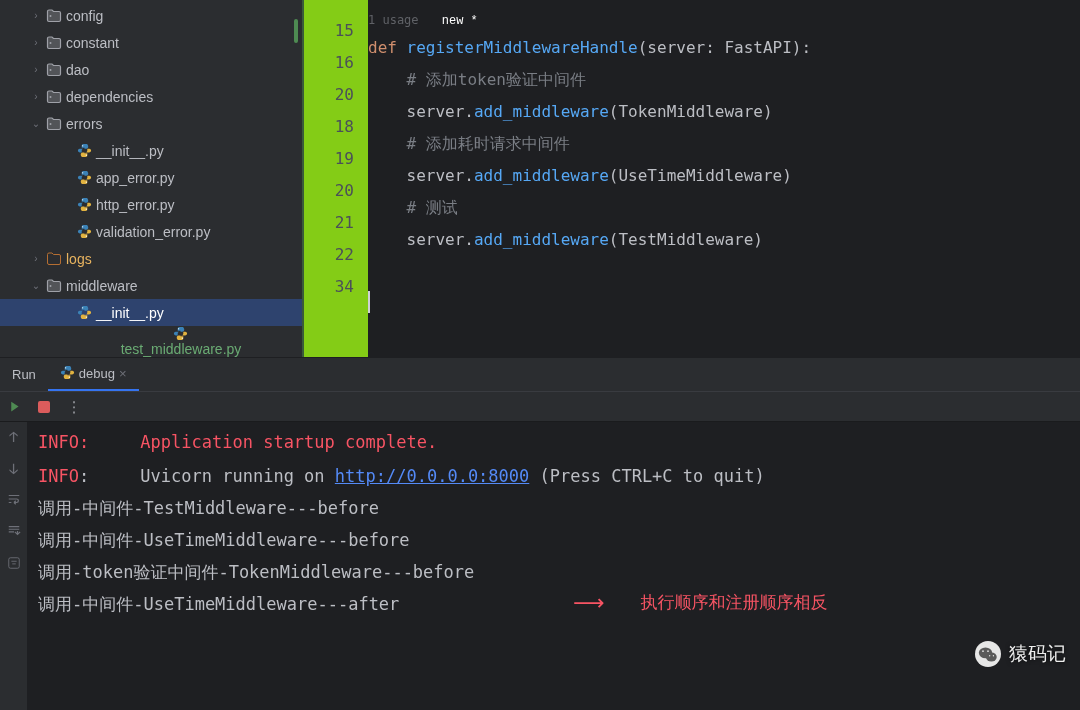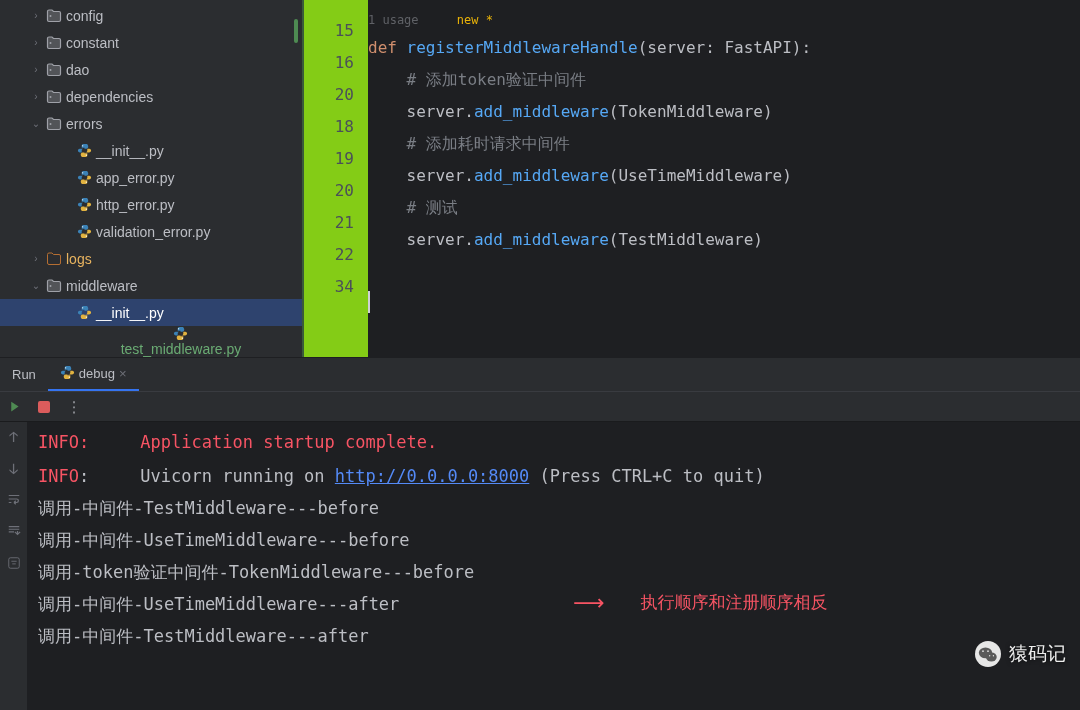--- a/index.html
+++ b/index.html
@@ -74,21 +74,21 @@
   background: #4e8a52;
   border-radius: 2px;
 }
 .code-hints {
   position: absolute;
   left: 66px;
   top: 4px;
   font-size: 12px;
   color: #5f6166;
 }
-.code-hints .new-star { color: #eab308; margin-left: 31px; }
+.code-hints .new-star { color: #ffffff; margin-left: 16px; font-family: Liberation Mono, monospace; }
 .code-area {
   padding-top: 32px;
   position: relative;
 }
 .code-line { white-space: pre; color: #bcbec4; }
 .kw { color: #cf8e6d; }
 .fn { color: #56a8f5; }
 .param { color: #bcbec4; }
 .type { color: #bcbec4; }
 .cmt { color: #7a7e85; }
@@ -435,21 +435,20 @@
           <path stroke="#6e7078" d="M5 6h6M6 9h4"></path>
         </svg></span>
   </div>
   <div class="console-text" id="console-out">
     <div class="console-line"><span class="cut-top">INFO:     Application startup complete.</span></div>
       <div class="console-line"><span class="info-red">INFO</span><span>:     Uvicorn running on </span><span class="url">http://0.0.0.0:8000</span><span> (Press CTRL+C to quit)</span></div>
       <div class="console-line"><span>调用-中间件-TestMiddleware---before</span></div>
       <div class="console-line"><span>调用-中间件-UseTimeMiddleware---before</span></div>
       <div class="console-line"><span>调用-token验证中间件-TokenMiddleware---before</span></div>
       <div class="console-line"><span>调用-中间件-UseTimeMiddleware---after</span></div>
-      <div class="console-line"><span>调用-中间件-TestMiddleware---after</span></div>
       <div class="annotation">
       <span class="arrow">⟶</span>
       <span>执行顺序和注册顺序相反</span>
     </div>
     <div class="watermark">
       <span class="wc-icon">
         <svg width="20" height="17" viewBox="0 0 24 20">
             <ellipse cx="9" cy="8" rx="8" ry="6.5" fill="#5a5a5a"></ellipse>
             <ellipse cx="16" cy="13" rx="6.5" ry="5.5" fill="#5a5a5a"></ellipse>
             <circle cx="6" cy="6" r="1" fill="#e7e7e7"></circle>

